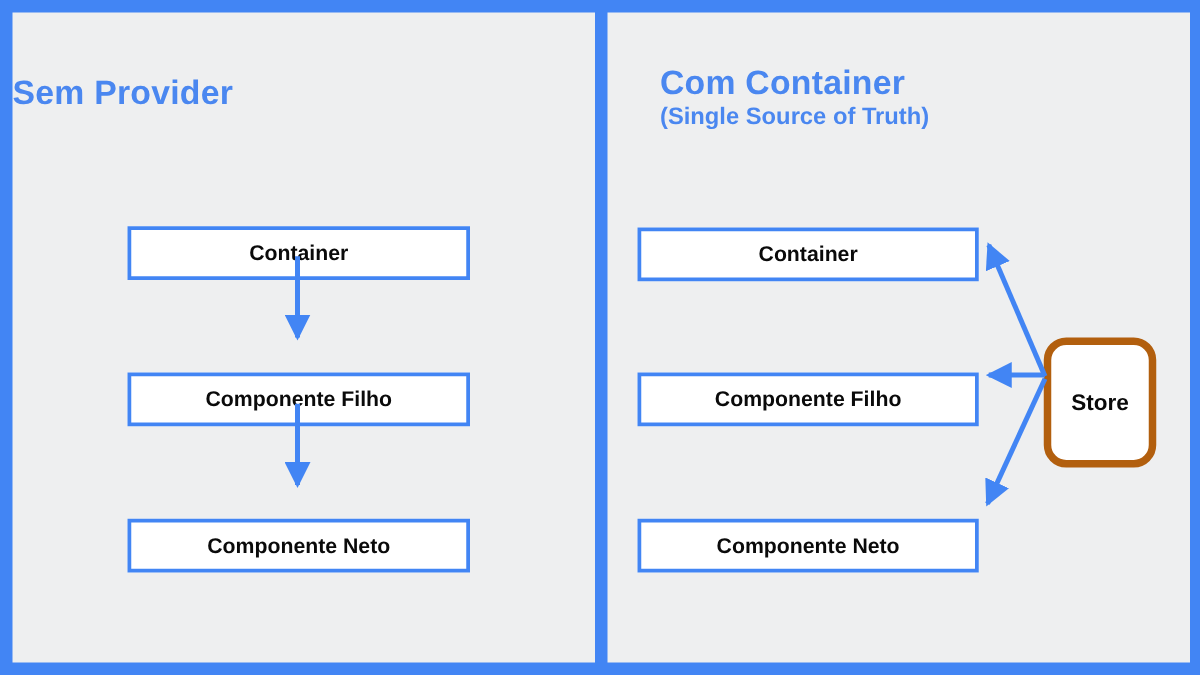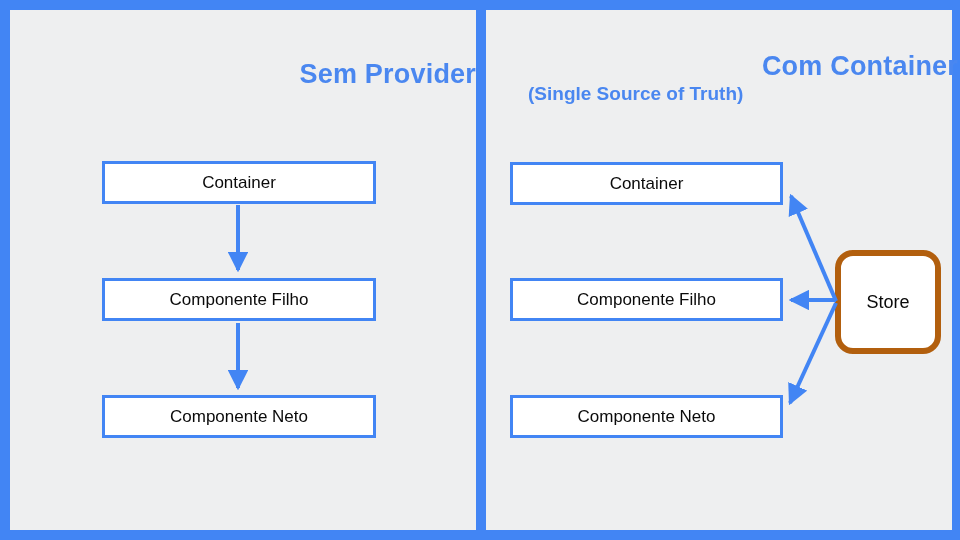--- a/index.html
+++ b/index.html
@@ -18,48 +18,48 @@
   #slide{position:relative;width:960px;height:540px;}
   .panel{
     position:absolute;top:10px;width:466px;height:520px;
     background:var(--panel-gray);
   }
   .panel-left{left:10px;}
   .panel-right{left:486px;}
   .title{
     position:absolute;margin:0;
     font-size:27px;font-weight:bold;line-height:32px;
-    color:var(--title-blue);text-align:right;
+    color:var(--title-blue);text-align:left;
     letter-spacing:0.2px;
   }
   #left-title{left:10px;width:466px;top:58px;}
   #right-title{left:528px;width:430px;top:50px;}
   .subtitle{
     position:absolute;margin:0;
     left:528px;width:430px;top:84px;
     font-size:19px;font-weight:bold;line-height:19px;
     color:var(--title-blue);
   }
   .node{
     position:absolute;box-sizing:border-box;
     background:#ffffff;
     border:3px solid var(--frame-blue);
     display:flex;align-items:center;justify-content:center;
-    font-size:17px;font-weight:normal;color:var(--node-text);
+    font-size:17px;font-weight:bold;color:var(--node-text);margin-top:20px;
   }
   .node-l{left:102px;width:274px;height:43px;}
   .node-r{left:510px;width:273px;height:43px;}
   #l-container{top:161px;}
   #l-filho{top:278px;}
   #l-neto{top:395px;}
   #r-container{top:162px;}
   #r-filho{top:278px;}
   #r-neto{top:395px;}
   #store{
-    left:835px;top:250px;width:106px;height:104px;
+    left:835px;top:250px;width:90px;height:104px;
     border:6px solid var(--store-border);
     border-radius:18px;
     font-size:18px;
   }
   #arrows{
     position:absolute;left:0;top:0;width:960px;height:540px;
     pointer-events:none;
   }
   #arrows line{stroke:var(--frame-blue);stroke-width:4;}
   #arrows .ah{fill:var(--frame-blue);}

